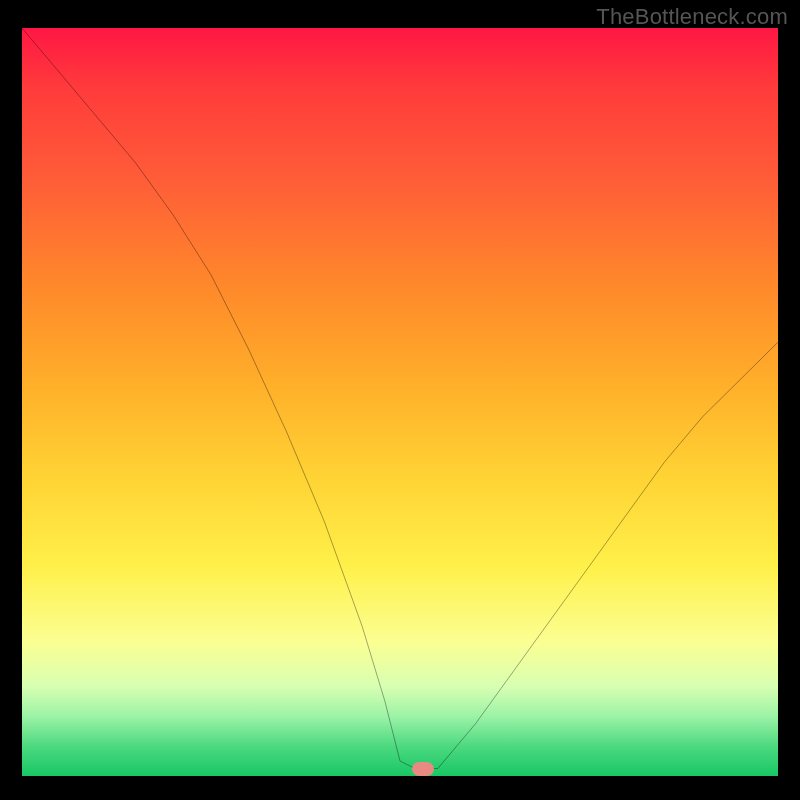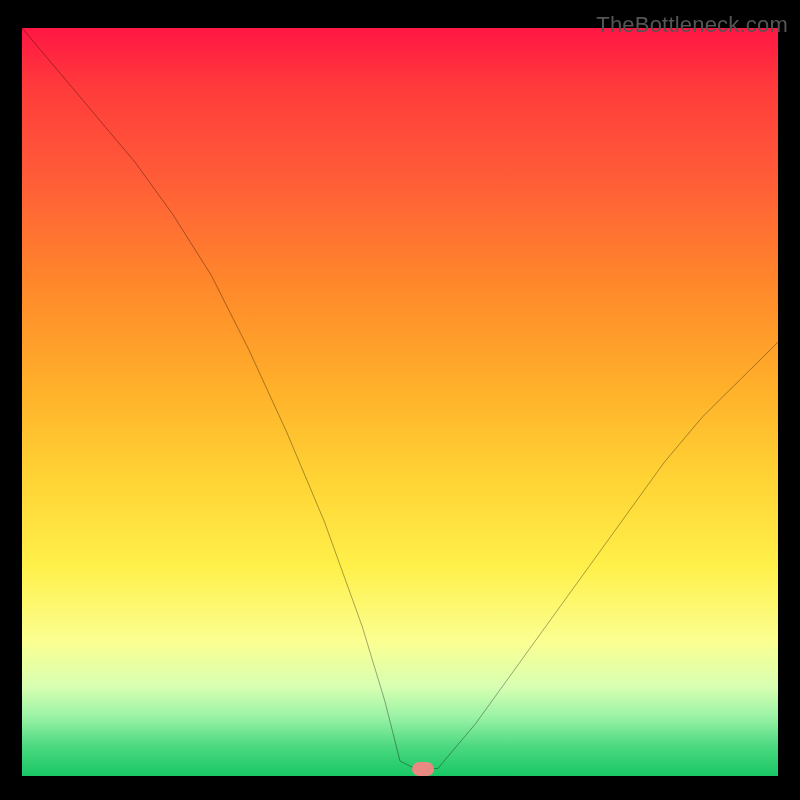--- a/index.html
+++ b/index.html
@@ -19,21 +19,20 @@
   }
   .watermark {
     position: absolute;
     top: 4px;
     right: 12px;
     color: #555;
     font-size: 22px;
     font-weight: 500;
     letter-spacing: 0.2px;
     z-index: 5;
-    margin-top: 8px;
   }
   .plot-area {
     position: absolute;
     left: 22px;
     top: 28px;
     width: 756px;
     height: 748px;
     overflow: hidden;
   }
   .gradient-bg {

